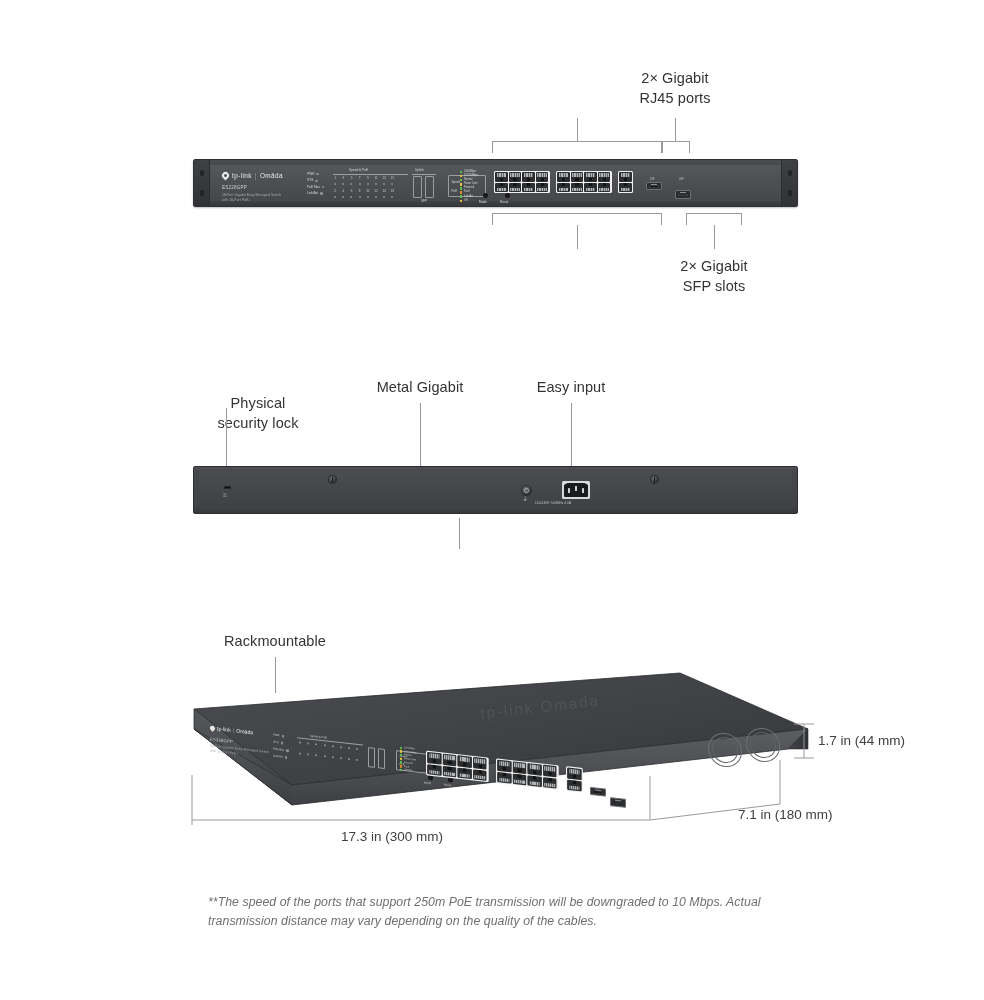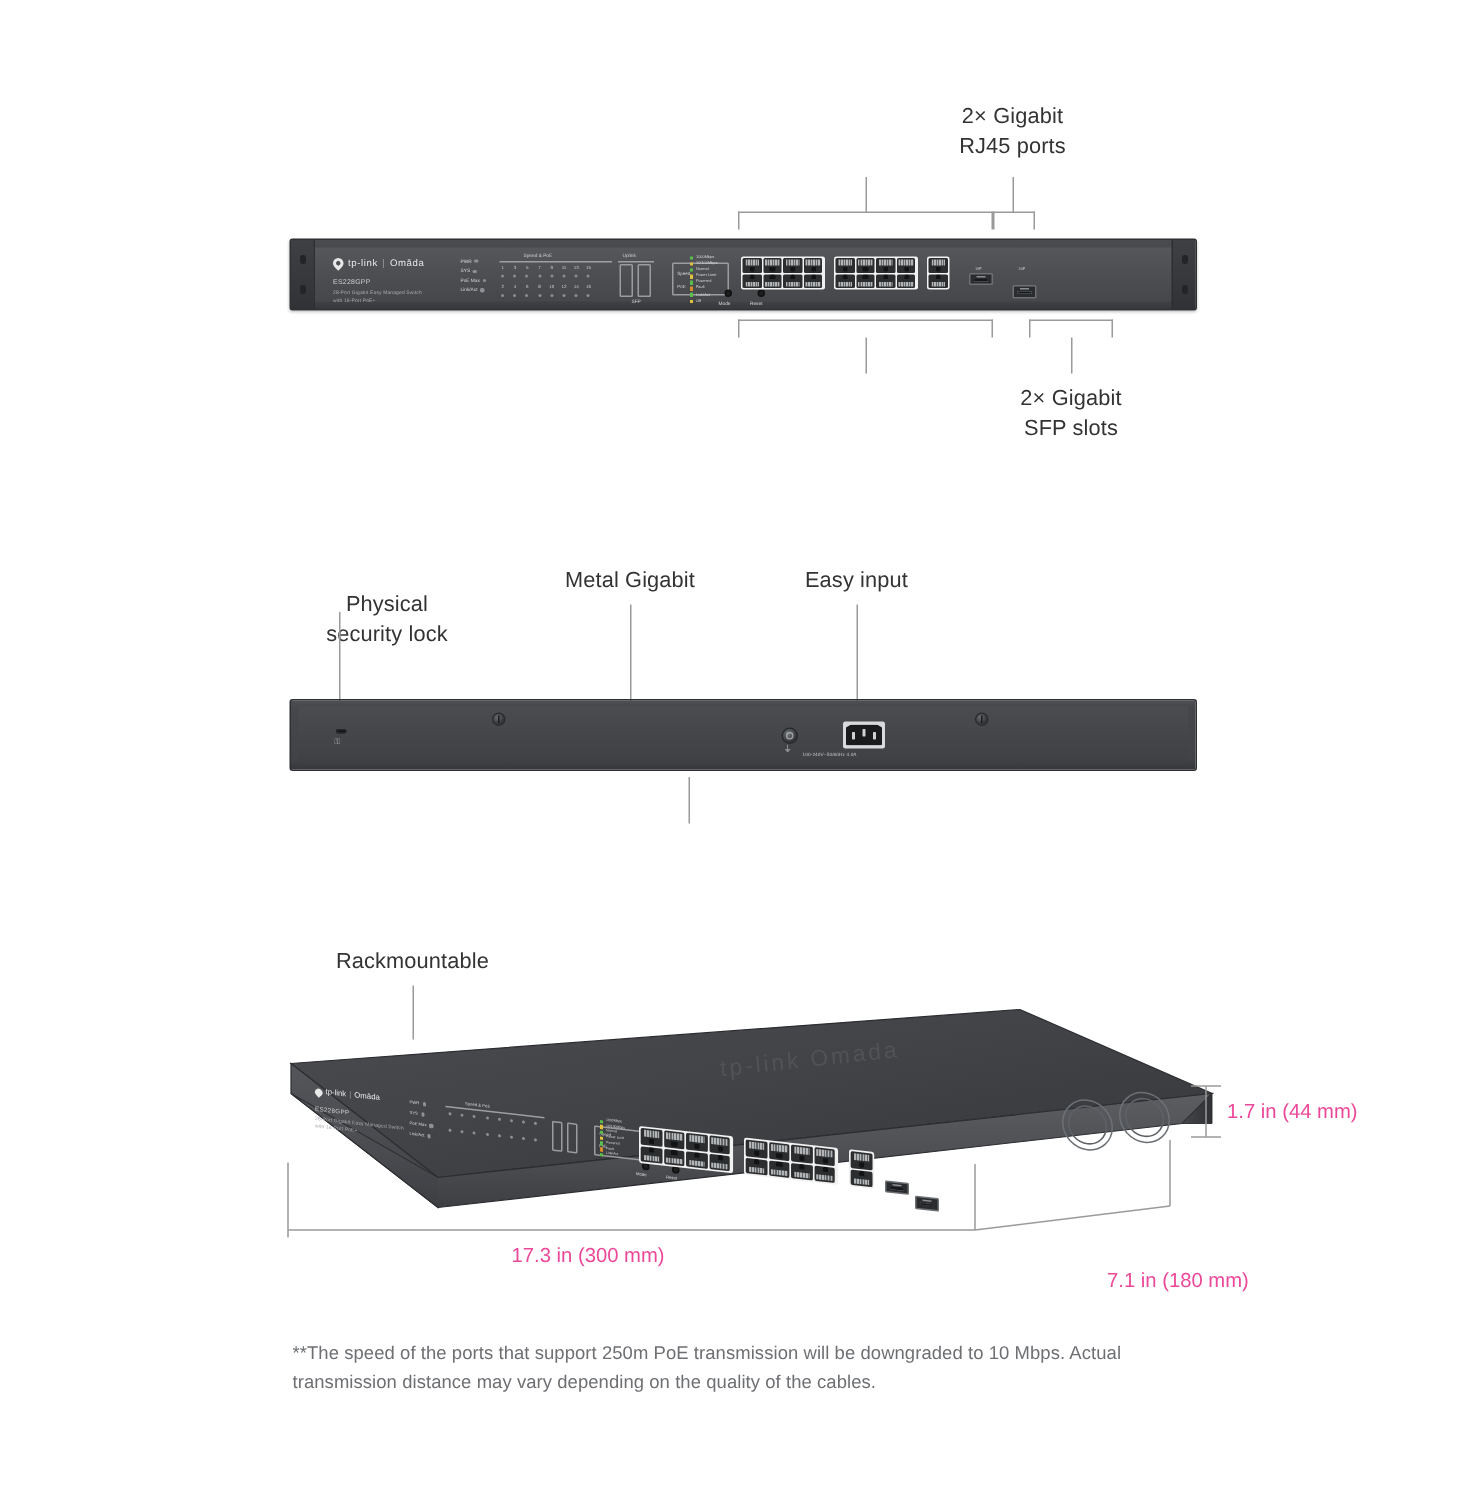--- a/index.html
+++ b/index.html
@@ -151,21 +151,21 @@
   .ac-pin { position:absolute; width:2.2px; height:5px; background:#cfd1d3; border-radius:.5px; }
   .ac-text { position:absolute; font-size:3.1px; color:#c6c8ca; white-space:nowrap; letter-spacing:.1px; }
 
   
   .iso-wrap { position:absolute; }
   .iso-svg { position:absolute; left:0; top:0; }
   .iso-face {
     position:absolute;
     transform-origin: 0 0;
   }
-  .dim-label { position:absolute; font-size:13.5px; color:#ec4899; white-space:nowrap; }
+  .dim-label { position:absolute; font-size:13.5px; color:#404040; white-space:nowrap; }
 
   .footnote {
     position:absolute; font-size:12.3px; line-height:19px; color:#6d6f72;
     width:600px; white-space:pre-line; letter-spacing:.05px;
   }
 
   .iso-brand { position:absolute; color:#e9e9e9; font-size:5.2px; display:flex; align-items:center; gap:2px; white-space:nowrap;}
   .iso-lid-text { position:absolute; color:#5d6064; font-size:15px; font-style:italic;
      letter-spacing:2px; white-space:nowrap; opacity:.55; }
   .fan { position:absolute; border-radius:50%; border:1px solid #6d7074; }
@@ -603,18 +603,18 @@
 
     <line x1="470" y1="120" x2="600" y2="104" stroke="#9a9a9a" stroke-width="1"></line>
     <line x1="600" y1="104" x2="600" y2="60" stroke="#9a9a9a" stroke-width="1"></line>
 
     <line x1="614" y1="24" x2="634" y2="24" stroke="#9a9a9a" stroke-width="1"></line>
     <line x1="624" y1="24" x2="624" y2="58" stroke="#9a9a9a" stroke-width="1"></line>
     <line x1="614" y1="58" x2="634" y2="58" stroke="#9a9a9a" stroke-width="1"></line>
   </svg>
 
   <div class="dim-label" style="left:341px; top:829px;">17.3 in (300 mm)</div>
-  <div class="dim-label" style="left:738px; top:846px;">7.1 in (180 mm)</div>
+  <div class="dim-label" style="left:738px; top:807px;">7.1 in (180 mm)</div>
   <div class="dim-label" style="left:818px; top:733px;">1.7 in (44 mm)</div>
 
-  <div class="footnote" style="left:195px; top:893px;">**The speed of the ports that support 250m PoE transmission will be downgraded to 10 Mbps. Actual transmission distance may vary depending on the quality of the cables.</div>
+  <div class="footnote" style="left:208px; top:893px;font-style:italic;">**The speed of the ports that support 250m PoE transmission will be downgraded to 10 Mbps. Actual transmission distance may vary depending on the quality of the cables.</div>
 
 </div>
 
 </body></html>

